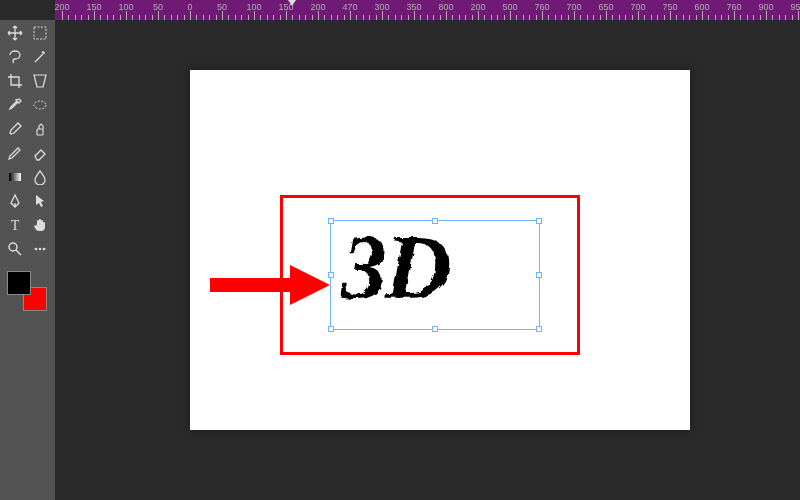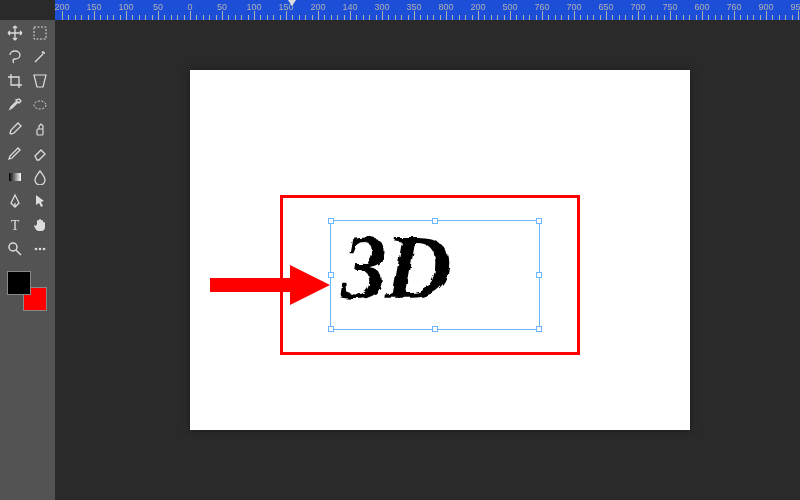--- a/index.html
+++ b/index.html
@@ -10,21 +10,21 @@
   font-family: Arial, sans-serif;
   overflow: hidden;
   position: relative;
 }
 .ruler-h {
   position: absolute;
   top: 0;
   left: 55px;
   right: 0;
   height: 24px;
-  background: #1d4ed8;
+  background: #701a75;
   border-bottom: 1px solid #3a3a3a;
   display: flex;
   align-items: flex-end;
   overflow: hidden;
 }
 .ruler-h .tick {
   position: absolute;
   bottom: 0;
   width: 1px;
   height: 8px;
@@ -228,21 +228,21 @@
     <div class="tick" style="left: 243.8px;"></div>
     <div class="tick" style="left: 250.2px;"></div>
     <div class="tick" style="left: 256.6px;"></div>
     <div class="tick major" style="left: 263px;"></div>
     <div class="tick-label" style="left: 263px;">200</div>
     <div class="tick" style="left: 269.4px;"></div>
     <div class="tick" style="left: 275.8px;"></div>
     <div class="tick" style="left: 282.2px;"></div>
     <div class="tick" style="left: 288.6px;"></div>
     <div class="tick major" style="left: 295px;"></div>
-    <div class="tick-label" style="left: 295px;">140</div>
+    <div class="tick-label" style="left: 295px;">470</div>
     <div class="tick" style="left: 301.4px;"></div>
     <div class="tick" style="left: 307.8px;"></div>
     <div class="tick" style="left: 314.2px;"></div>
     <div class="tick" style="left: 320.6px;"></div>
     <div class="tick major" style="left: 327px;"></div>
     <div class="tick-label" style="left: 327px;">300</div>
     <div class="tick" style="left: 333.4px;"></div>
     <div class="tick" style="left: 339.8px;"></div>
     <div class="tick" style="left: 346.2px;"></div>
     <div class="tick" style="left: 352.6px;"></div>

